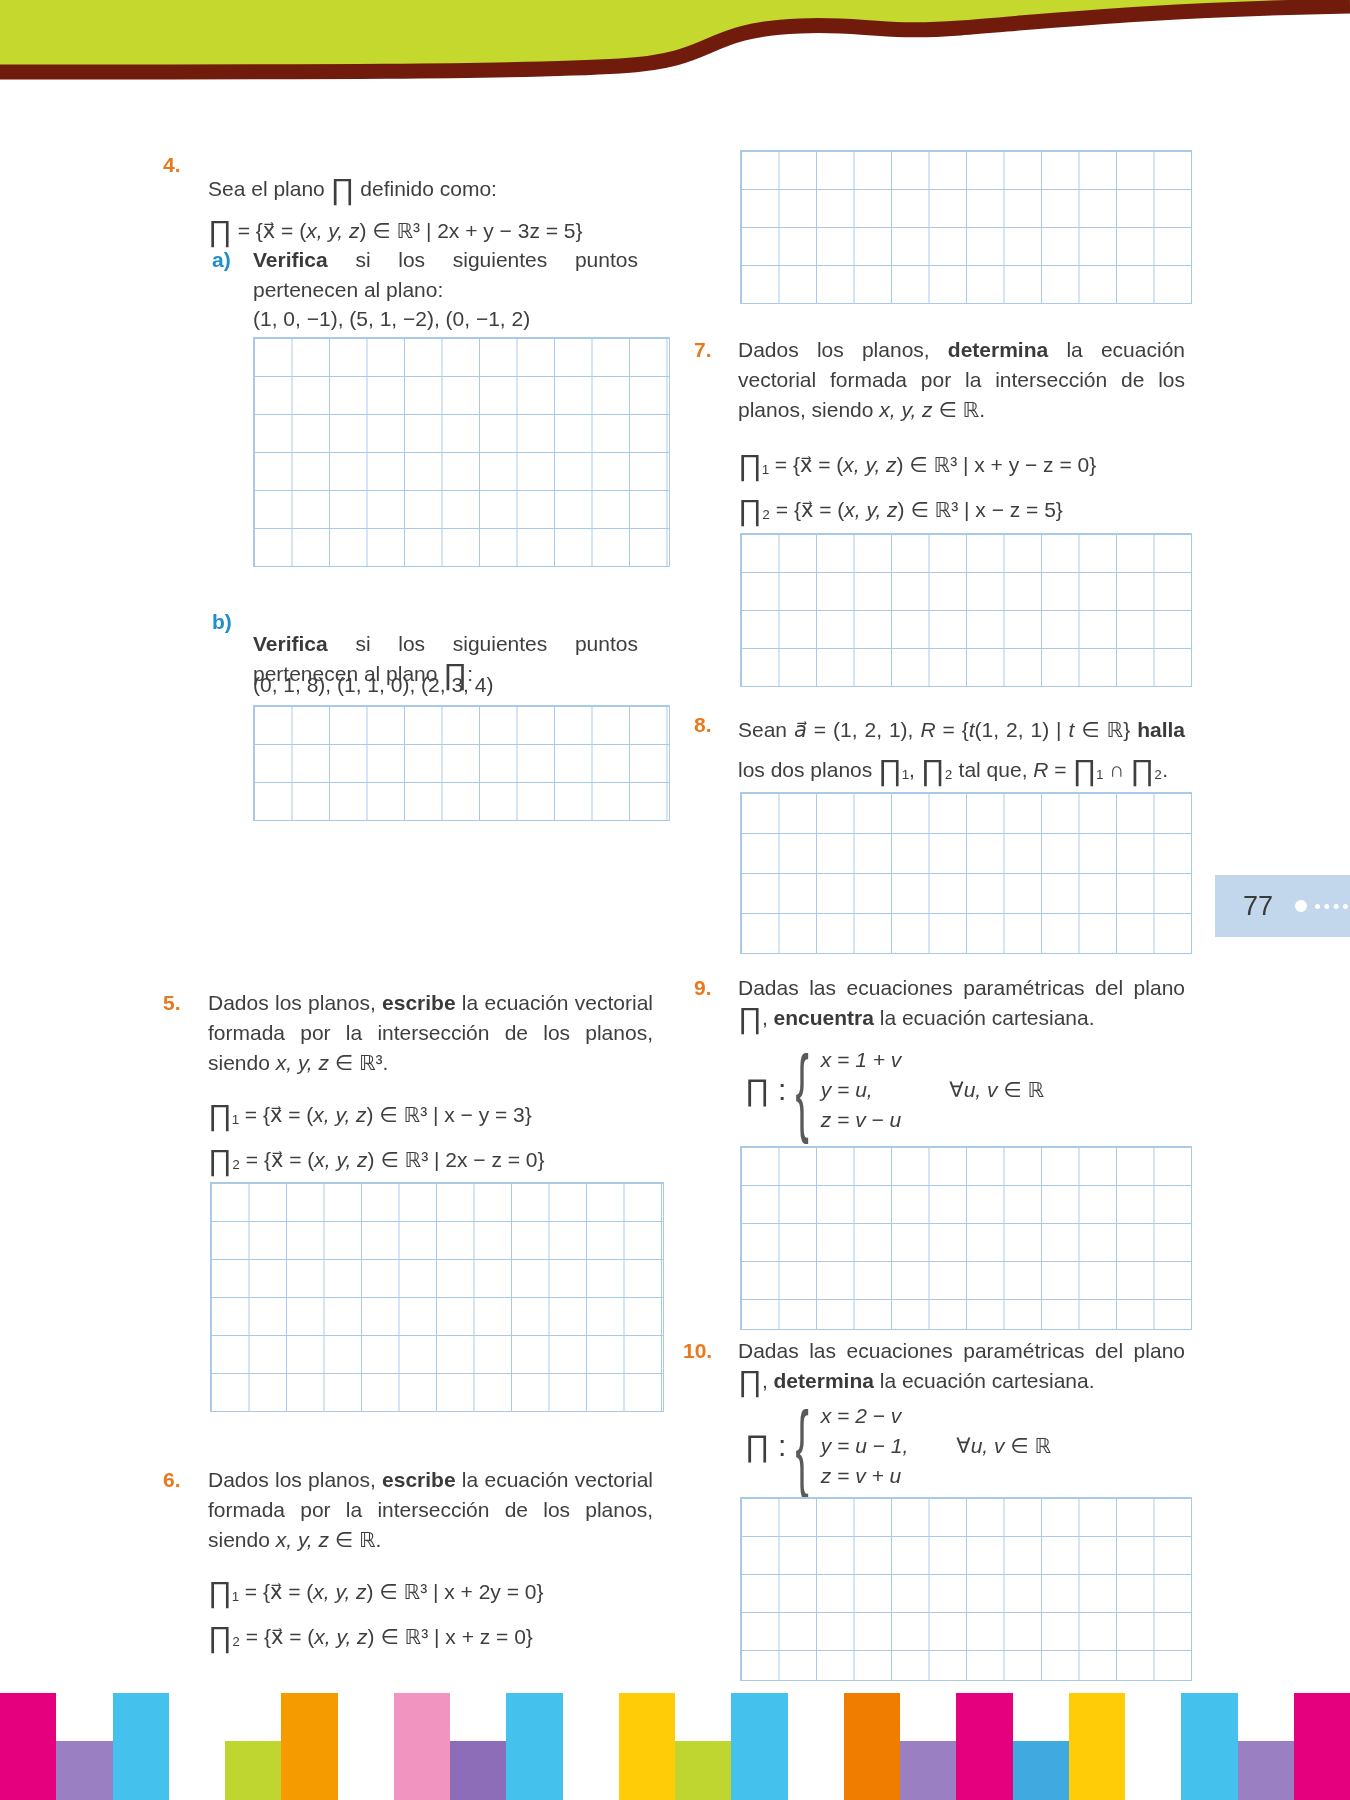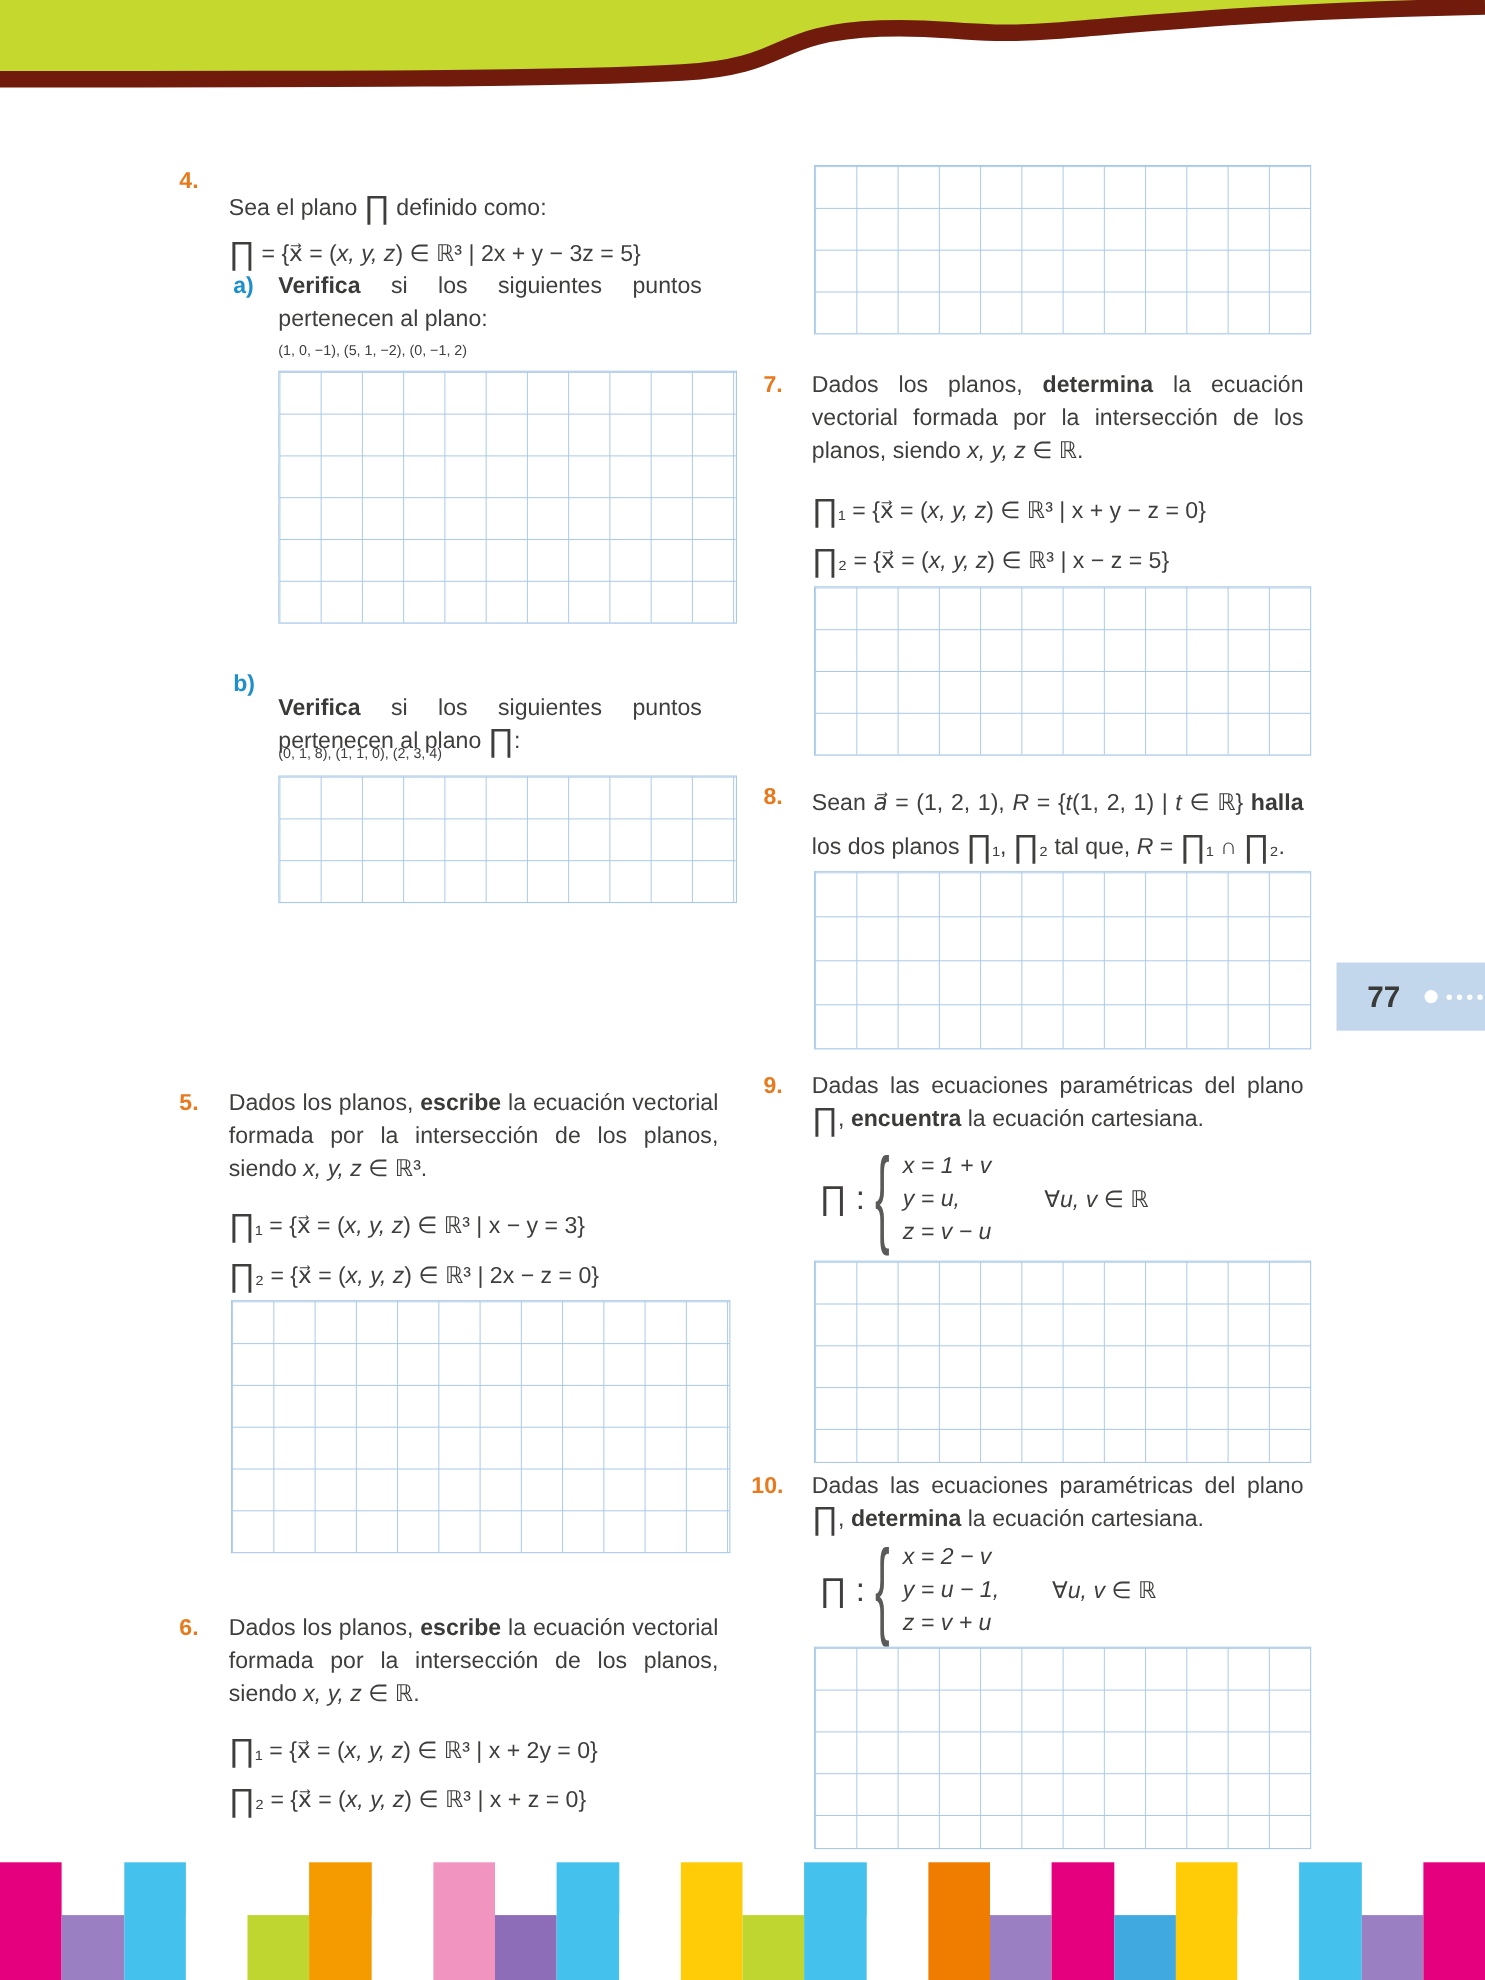--- a/index.html
+++ b/index.html
@@ -5,42 +5,42 @@
   html,body{margin:0;padding:0;background:#e9e9e9;}
   .page{
     position:relative;width:1350px;height:1800px;margin:0 auto;background:#ffffff;overflow:hidden;
     font-family:"Liberation Sans","DejaVu Sans",sans-serif;color:#3f3e3d;
   }
   .header-svg{position:absolute;left:0;top:0;}
   
   .num{position:absolute;font-weight:bold;color:#e8791d;font-size:21px;line-height:30px;}
   .sub-label{position:absolute;font-weight:bold;color:#1e8fcd;font-size:21px;line-height:30px;}
   .txt{position:absolute;font-size:21px;line-height:30px;text-align:justify;color:#3f3e3d;}
-  .pts{position:absolute;font-size:13px;line-height:28px;color:#3f3e3d;white-space:nowrap;}
+  .pts{position:absolute;font-size:21px;line-height:28px;color:#3f3e3d;white-space:nowrap;}
   .formula{position:absolute;font-size:21px;line-height:34px;color:#3f3e3d;white-space:nowrap;}
   .seg-b{font-weight:bold;color:#3a3a39;}
   .seg-i{font-style:italic;}
   .seg-pi{font-size:29px;line-height:0;vertical-align:-3px;}
   
   .grid{
     position:absolute;border:1px solid #a9c9e8;background-color:#fff;
     background-image:linear-gradient(to right,#a9c9e8 1px,transparent 1px),
                      linear-gradient(to bottom,#a9c9e8 1px,transparent 1px);
     background-size:37.5px 38px;
   }
   .cell40{background-size:37.5px 40px;}
   
   .system{position:absolute;display:flex;align-items:center;font-size:21px;color:#3f3e3d;white-space:nowrap;}
   .sys-pi{font-size:30px;margin-right:9px;}
   .sys-brace{display:inline-block;font-size:40px;transform:scaleY(2.45);transform-origin:center;margin-right:12px;color:#5a5a59;}
   .sys-lines{line-height:30px;font-style:italic;}
   .sys-quant{margin-left:48px;font-style:italic;text-align:center;}
   
   .badge{position:absolute;left:1215px;top:875px;width:135px;height:62px;background:#c2d7ec;display:flex;align-items:center;}
-  .badge-num{margin-left:28px;font-size:27px;color:#3a3a39;font-weight:bold;}
+  .badge-num{margin-left:28px;font-size:27px;color:#3a3a39;}
   .badge-dot{width:12px;height:12px;border-radius:50%;background:#fff;margin-left:22px;}
   .badge-dots{flex:1;border-top:5px dotted #fff;margin-left:8px;margin-right:2px;}
   
   .footer{position:absolute;left:0;bottom:0;width:1350px;height:107px;display:flex;align-items:flex-end;}
   .stripe{flex:1;}
   .stripe.tall{height:107px;}
   .stripe.short{height:59px;}
 </style>
 </head>
 <body>

